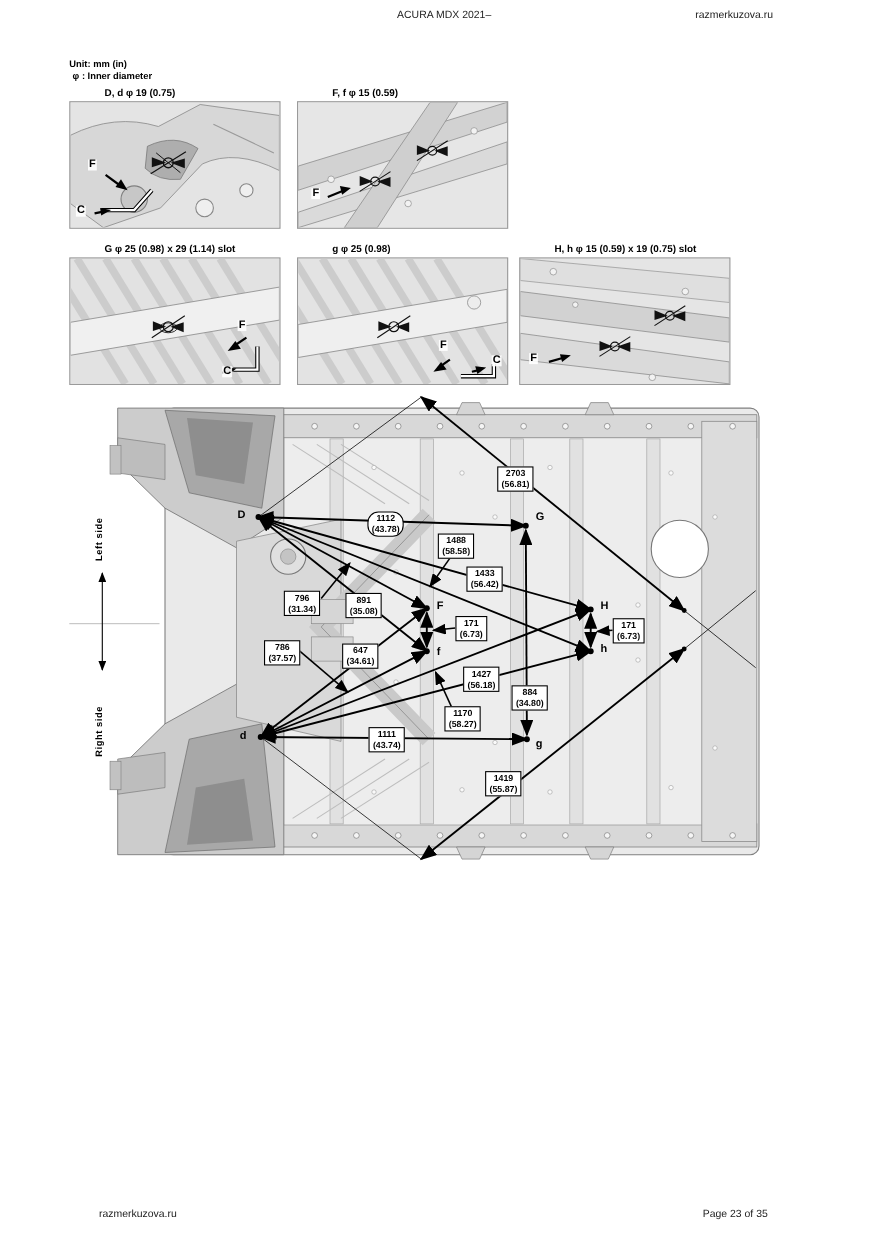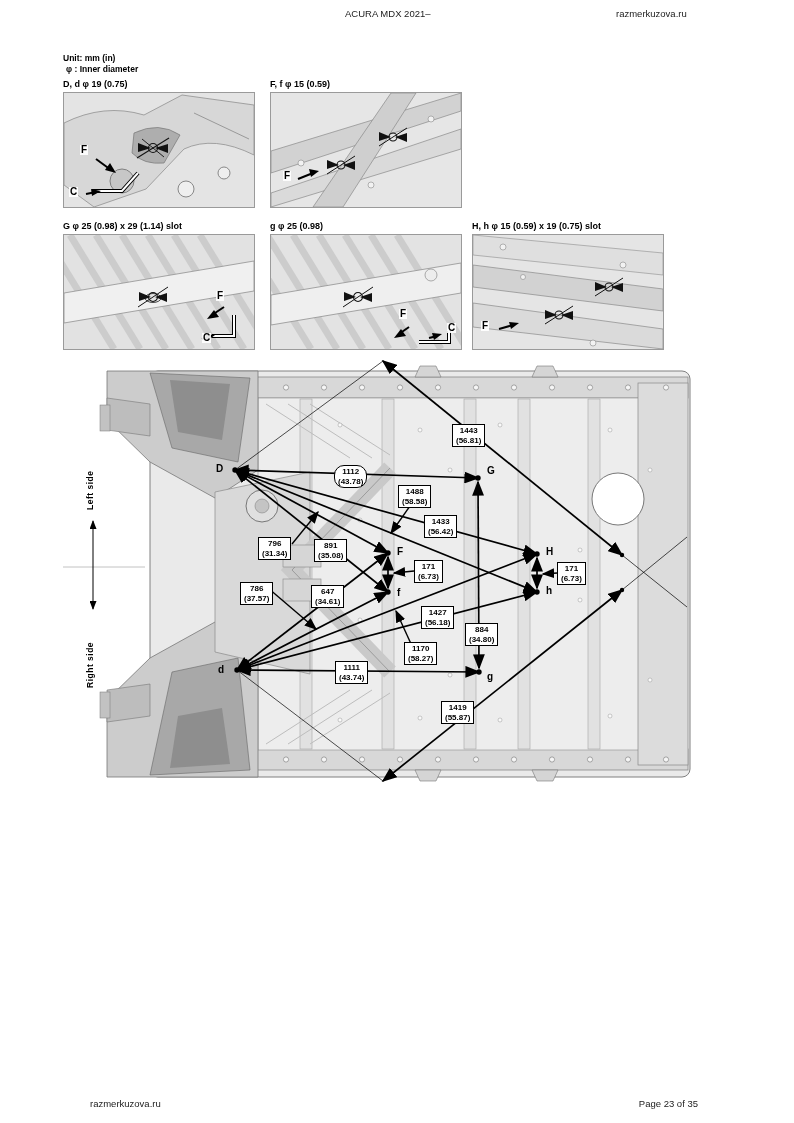--- a/index.html
+++ b/index.html
@@ -1,19 +1,19 @@
 <!DOCTYPE html>
 <html><head>
 <meta charset="utf-8">
 <style>
   html,body{margin:0;padding:0;background:#fff;}
   body{width:794px;height:1123px;position:relative;font-family:"Liberation Sans",sans-serif;color:#000;overflow:hidden;}
-  .hdr{position:absolute;font-size:9.5px;color:#222;white-space:nowrap;}
+  .hdr{position:absolute;font-size:9.5px;color:#222;white-space:nowrap;margin-left:16px;}
   .units{position:absolute;left:63px;top:38px;font-size:8.5px;font-weight:bold;line-height:1.25;margin-top:15px;}
-  .panel-title{position:absolute;font-size:9px;font-weight:bold;white-space:nowrap;}
+  .panel-title{position:absolute;font-size:9px;font-weight:bold;white-space:nowrap;margin-left:32px;}
   .panel{position:absolute;width:190px;height:114px;border:1px solid #9a9a9a;background:#e6e6e6;overflow:hidden;}
   .panel svg{position:absolute;left:0;top:0;}
   .callout{position:absolute;font-size:10px;font-weight:bold;background:rgba(255,255,255,.9);padding:0 1px;line-height:1;}
   .mlabel{position:absolute;background:#fff;border:1px solid #000;font-size:8px;font-weight:bold;line-height:1.2;text-align:center;padding:1px 3px;white-space:nowrap;z-index:5;}
   .mlabel span{display:block;}
   .pt{position:absolute;font-size:10px;font-weight:bold;z-index:6;line-height:1;}
   .sidelabel{position:absolute;font-size:8.5px;font-weight:bold;writing-mode:vertical-rl;transform:rotate(180deg);letter-spacing:.5px;}
   .ftr{position:absolute;font-size:9.5px;color:#222;white-space:nowrap;}
   #main-svg{position:absolute;left:0;top:352px;z-index:1;}
   .thick{stroke:#000;stroke-width:1.7;}
@@ -348,21 +348,21 @@
 <div class="pt" style="left:397px;top:588px;">f</div>
 <div class="pt" style="left:487px;top:466px;">G</div>
 <div class="pt" style="left:487px;top:672px;">g</div>
 <div class="pt" style="left:546px;top:547px;">H</div>
 <div class="pt" style="left:546px;top:586px;">h</div>
 
 <div class="sidelabel" style="left:85px;top:458px;height:52px;">Left side</div>
 <div class="sidelabel" style="left:85px;top:626px;height:62px;">Right side</div>
 
 <div class="mlabel" style="left:452px;top:424px;">
-    <span>1443</span>
+    <span>2703</span>
     <span>(56.81)</span>
   </div>
 <div class="mlabel" style="left:334px;top:465px;border-radius:10px;">
     <span>1112</span>
     <span>(43.78)</span>
   </div>
 <div class="mlabel" style="left:398px;top:485px;">
     <span>1488</span>
     <span>(58.58)</span>
   </div>

